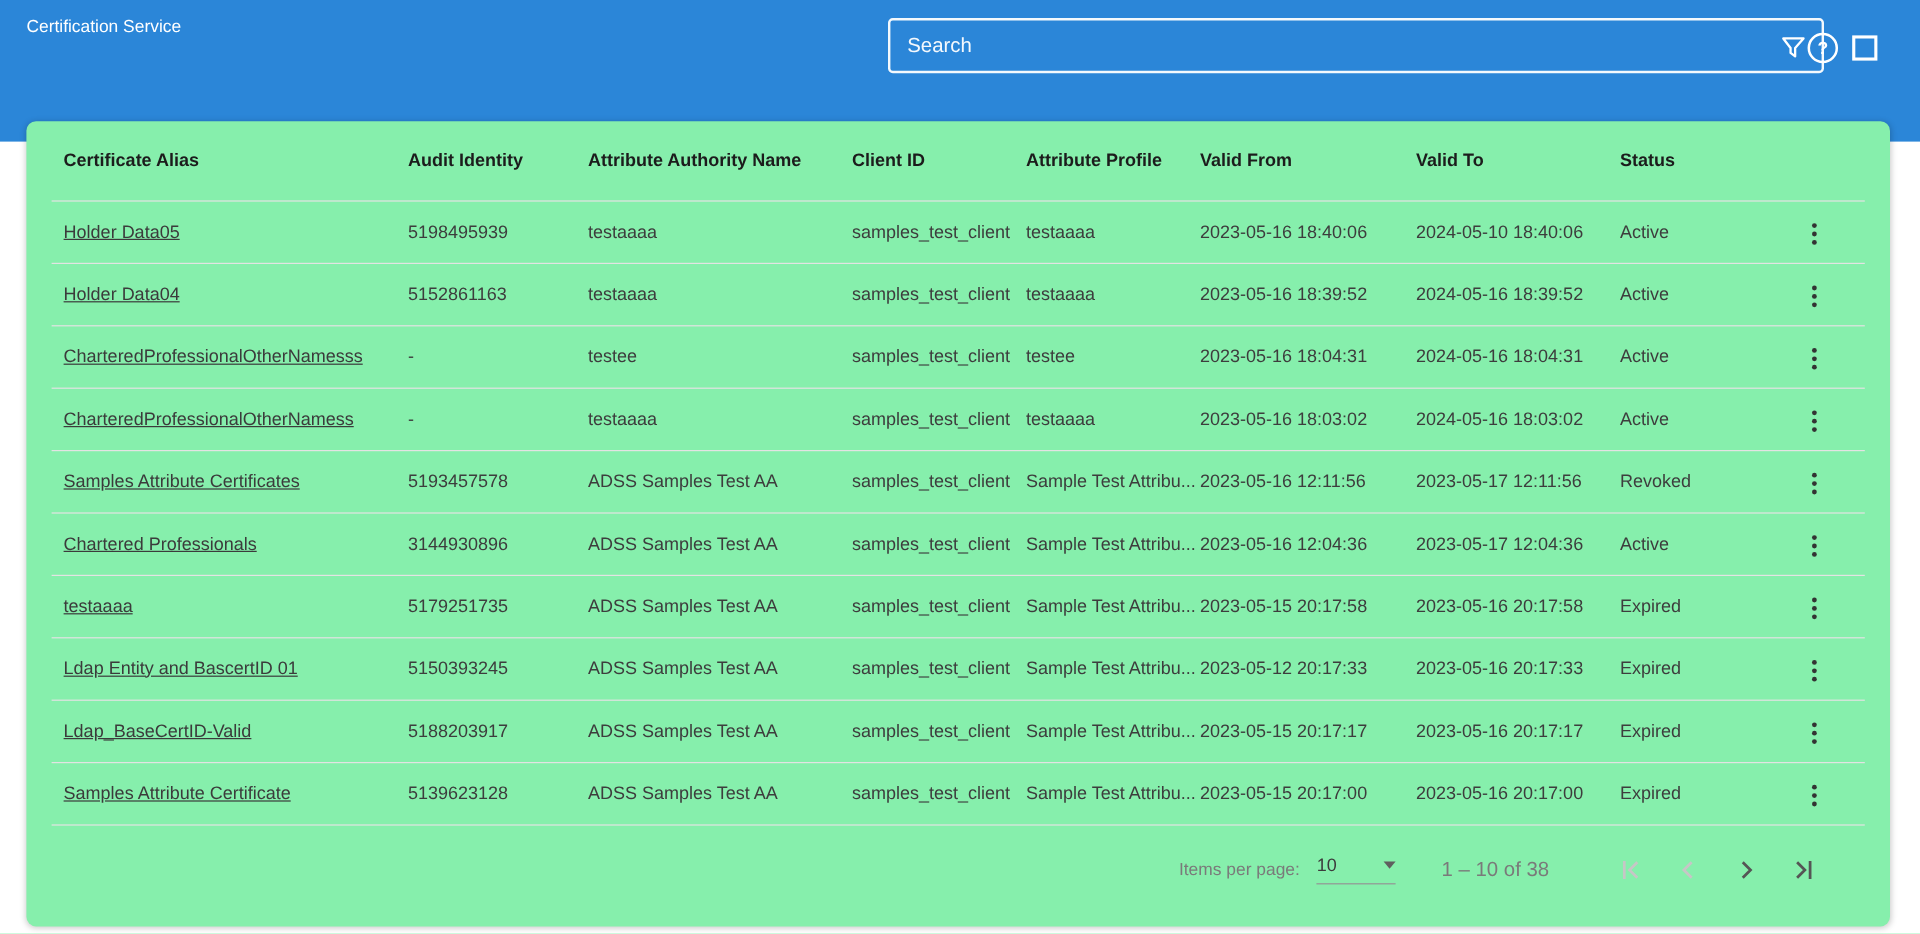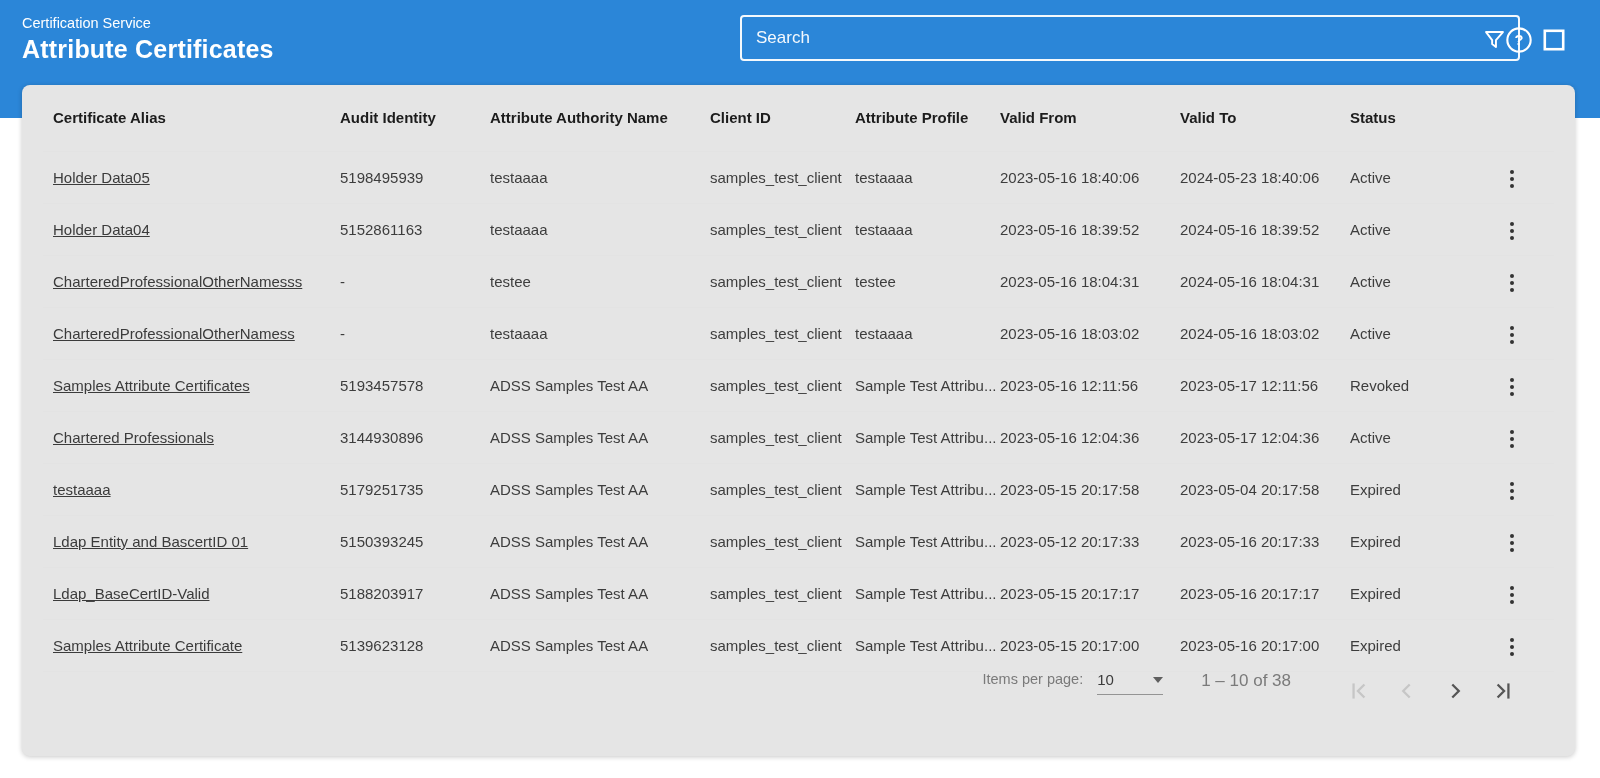--- a/index.html
+++ b/index.html
@@ -41,23 +41,23 @@
   }
   .top-icon {
     position: absolute; cursor: pointer;
     display: flex; align-items: center; justify-content: center;
   }
   .help-pos  { left: 1505px; top: 26px; width: 28px; height: 28px; }
   .win-pos   { left: 1541px; top: 27px; width: 26px; height: 26px; }
 
   
   .card {
-    position: absolute; left: 22px; top: 85px;
+    position: absolute; left: 22px; top: 101px;
     width: 1553px; height: 671px;
-    background: #e5e5e5;
+    background: #86efac;
     border-radius: 8px;
     box-shadow: 0 1px 5px rgba(0,0,0,0.22);
   }
 
   table.certs {
     margin: 0 21px; width: 1511px;
     border-collapse: collapse; table-layout: fixed;
   }
   col.c-alias    { width: 297px; }
   col.c-audit    { width: 150px; }
@@ -93,21 +93,21 @@
   }
   button.kebab i {
     width: 4px; height: 4px; border-radius: 50%;
     background: #333333; display: block;
   }
 
   
   .paginator {
     position: absolute; left: 0; bottom: 0;
     width: 100%; height: 85px;
-    display: flex; align-items: flex-start; justify-content: flex-end;
+    display: flex; align-items: center; justify-content: flex-end;
     padding: 0 52px 10px 0;
   }
   .ipp-label { font-size: 14.5px; color: #7a7a7a; margin-right: 14px; }
   .pagesize {
     display: inline-flex; align-items: center; justify-content: space-between;
     width: 66px; margin-right: 38px;
     border-bottom: 1px solid #949494; padding-bottom: 6px;
     font-size: 15px; color: #3c3c3c; cursor: pointer;
   }
   .caret {
@@ -123,21 +123,20 @@
     cursor: pointer; color: #555555;
   }
   button.nav.disabled { color: #c6c6c6; cursor: default; }
 </style>
 </head>
 <body>
 
 <div class="topbar">
   <div class="titles">
     <div class="subtitle">Certification Service</div>
-    <div class="title">Attribute Certificates</div>
   </div>
 
   <div class="searchbox">
     <input type="text" placeholder="Search" style="">
     <span class="filter-btn">
       <svg width="27" height="27" viewBox="0 0 24 24" fill="none" stroke="#ffffff" stroke-width="1.7" stroke-linejoin="round">
         <path d="M4.5 4.5 H19.5 L13.3 11.6 V17.8 L9.9 15.2 V11.6 Z"></path>
       </svg>
     </span>
   </div>
@@ -185,21 +184,21 @@
     <tbody id="table-body">
     <tr>
       <td>
         <a class="alias-link">Holder Data05</a>
       </td>
       <td>5198495939</td>
       <td>testaaaa</td>
       <td>samples_test_client</td>
       <td>testaaaa</td>
       <td>2023-05-16 18:40:06</td>
-      <td>2024-05-23 18:40:06</td>
+      <td>2024-05-10 18:40:06</td>
       <td>Active</td>
       <td class="kebab-cell">
         <button class="kebab">
               <i></i>
               <i></i>
               <i></i>
             </button>
       </td>
     </tr>
 
@@ -305,21 +304,21 @@
 
     <tr>
       <td>
         <a class="alias-link">testaaaa</a>
       </td>
       <td>5179251735</td>
       <td>ADSS Samples Test AA</td>
       <td>samples_test_client</td>
       <td>Sample Test Attribu...</td>
       <td>2023-05-15 20:17:58</td>
-      <td>2023-05-04 20:17:58</td>
+      <td>2023-05-16 20:17:58</td>
       <td>Expired</td>
       <td class="kebab-cell">
         <button class="kebab">
               <i></i>
               <i></i>
               <i></i>
             </button>
       </td>
     </tr>
 

